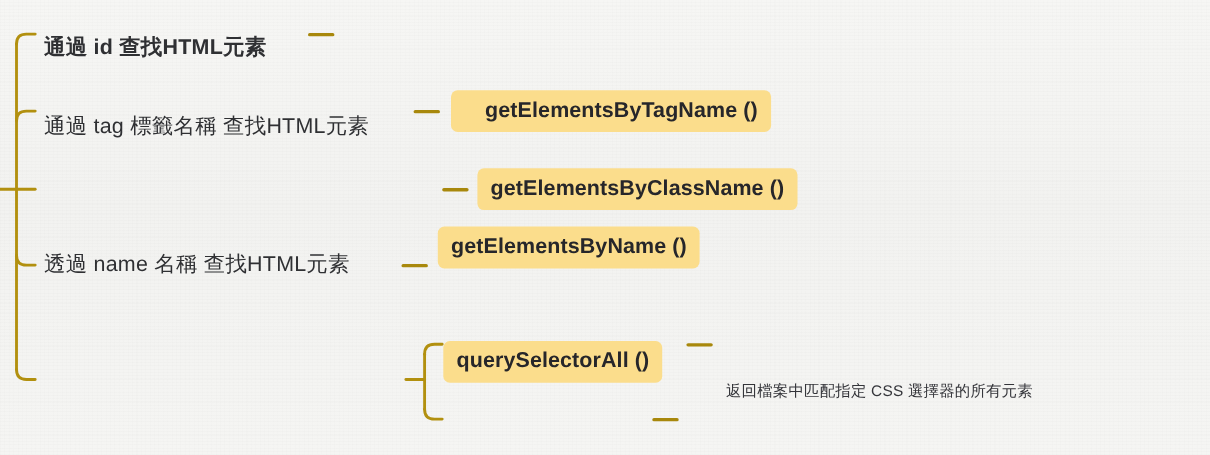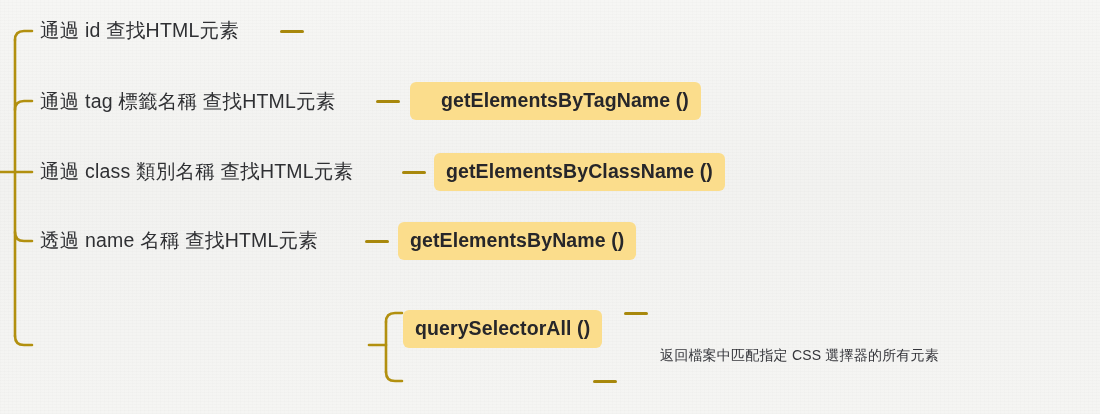--- a/index.html
+++ b/index.html
@@ -86,34 +86,33 @@
 
       <path d="M 15 336 Q 15 345 24 345 L 32 345"></path>
 
       <path d="M 369 345 L 386 345"></path>
       <path d="M 386 322 L 386 372"></path>
       <path d="M 386 322 Q 386 313 395 313 L 402 313"></path>
       <path d="M 386 372 Q 386 381 395 381 L 402 381"></path>
     </g>
   </svg>
 
-  <div class="node-label" style="left:40px;top:21px;">通過 id 查找HTML元素</div>
+  <div class="node-label" style="left:40px;top:34px;font-weight:bold;">通過 id 查找HTML元素</div>
   <div class="dash" style="left:280px;top:30px;width:24px;"></div>
 
-  <div class="node-label" style="left:40px;top:92px;">通過 tag 標籤名稱 查找HTML元素</div>
+  <div class="node-label" style="left:40px;top:106px;">通過 tag 標籤名稱 查找HTML元素</div>
   <div class="dash" style="left:376px;top:100px;width:24px;"></div>
   <div class="pill" style="left:410px;top:82px;padding-left:31px;">getElementsByTagName ()</div>
 
-  <div class="node-label" style="left:40px;top:162px;">通過 class 類別名稱 查找HTML元素</div>
   <div class="dash" style="left:402px;top:171px;width:24px;"></div>
   <div class="pill" style="left:434px;top:153px;">getElementsByClassName ()</div>
 
   <div class="node-label" style="left:40px;top:231px;">透過 name 名稱 查找HTML元素</div>
   <div class="dash" style="left:365px;top:240px;width:24px;"></div>
-  <div class="pill" style="left:398px;top:222px;">getElementsByName ()</div>
+  <div class="pill" style="left:398px;top:206px;">getElementsByName ()</div>
 
 
   <div class="pill" style="left:403px;top:294px;margin-top:16px;">querySelectorAll ()</div>
   <div class="dash" style="left:624px;top:312px;width:24px;"></div>
   <div class="desc" style="left:660px;top:304px;">返回檔案中匹配指定 CSS 選擇器的所有元素</div>
 
   <div class="dash" style="left:593px;top:380px;width:24px;"></div>
 
 </div>
 

